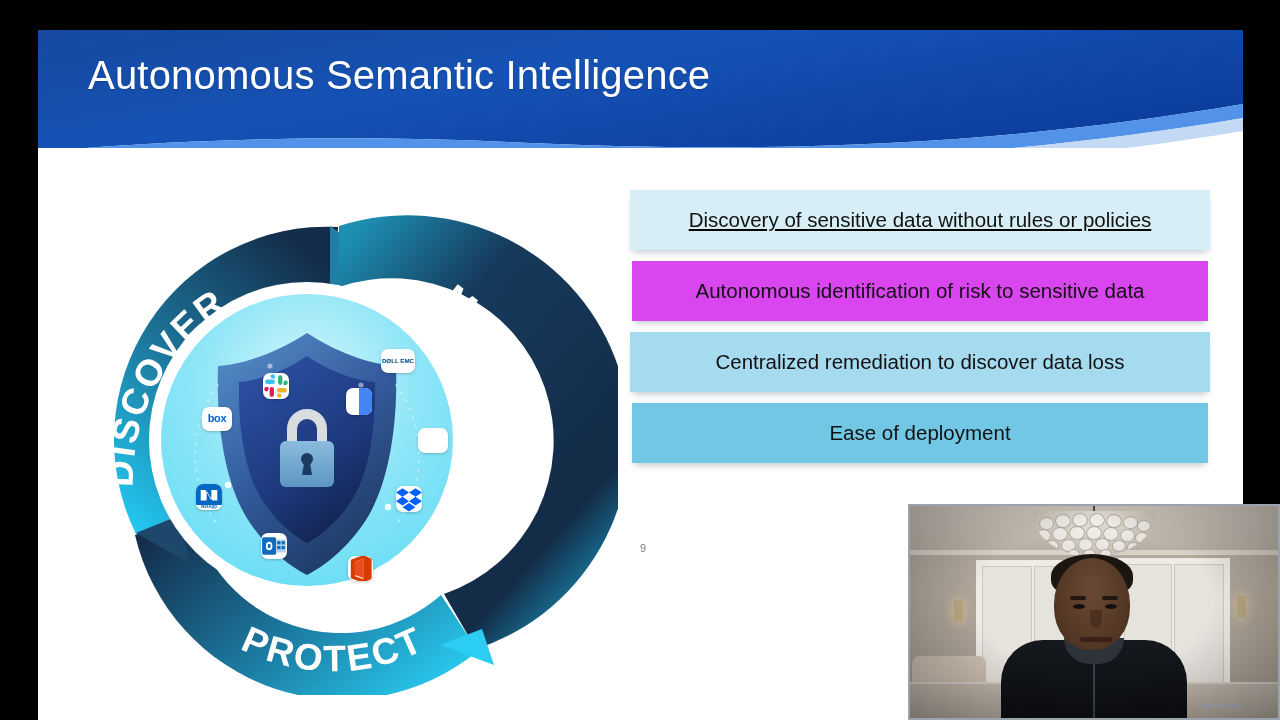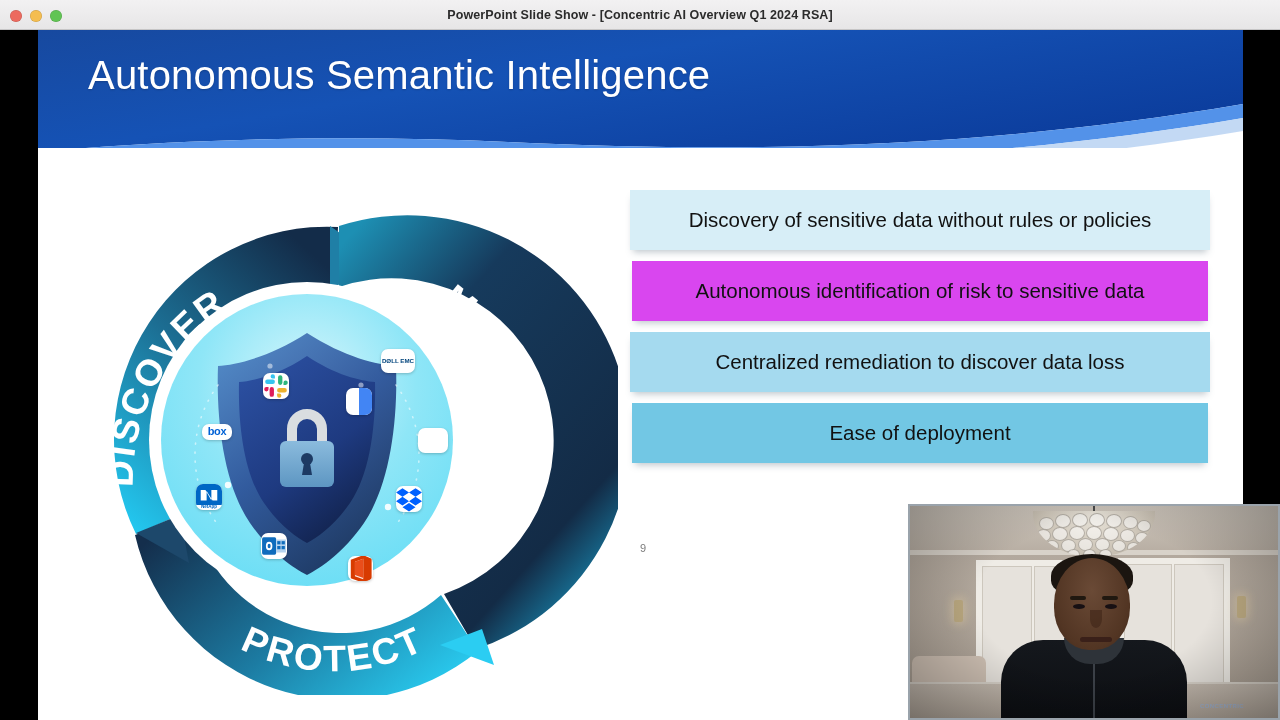--- a/index.html
+++ b/index.html
@@ -70,21 +70,21 @@
     position: relative; height: 60px; margin-bottom: 11px;
     display: flex; align-items: center; justify-content: center;
     box-shadow: 0 5px 7px -3px rgba(90,110,125,.40);
   }
   .bullet-text {
     font-size: 20.5px; color: #111111; text-align: center;
     font-family: "Liberation Sans", sans-serif; white-space: nowrap;
   }
   
   .b0 { width: 576px; margin-left: 2px; }
-  .b1 { width: 580px; margin-left: 0px; }
+  .b1 { width: 580px; margin-left: 0px; text-decoration: underline; }
   .b2 { width: 576px; margin-left: 2px; }
   .b3 { width: 580px; margin-left: 0px; }
   .b4 { width: 576px; margin-left: 2px; }
 
   #page-number {
     position: absolute; left: 602px; top: 512px;
     font-size: 11px; color: #7c7c7c; font-family: "Liberation Sans", sans-serif;
   }
 
   
@@ -140,28 +140,20 @@
               font-size: 6px; font-weight: bold; color: #9fb6d8; letter-spacing: .4px;
               font-family: "Liberation Sans", sans-serif; opacity: .9; }
   .cam-vignette { position: absolute; inset: 0;
     background: radial-gradient(ellipse at 50% 45%, rgba(0,0,0,0) 45%, rgba(0,0,0,.34) 100%); }
 </style>
 </head>
 <body>
 
 <div id="root">
 
-  <div id="titlebar">
-    <div id="traffic">
-      <span class="tl red"></span>
-      <span class="tl yellow"></span>
-      <span class="tl green"></span>
-    </div>
-    <div id="window-title">PowerPoint Slide Show - [Concentric AI Overview Q1 2024 RSA]</div>
-  </div>
 
   <div id="stage">
     <div id="slide">
 
       <div id="header-band">
         <svg viewBox="0 0 1205 118" preserveAspectRatio="none">
           <defs>
             <linearGradient id="hdr" x1="0" y1="0" x2="1" y2="0.6">
               <stop offset="0%" stop-color="#17499f"></stop>
               <stop offset="45%" stop-color="#1552b5"></stop>
@@ -269,21 +261,21 @@
 
         <div class="app-tile" style="left:205px; top:188px; width:26px; height:26px;">
           <svg width="17" height="17" viewBox="0 0 24 24">
             <path d="M5.1 15a2 2 0 1 1-2-2h2v2zm1 0a2 2 0 0 1 4 0v5a2 2 0 1 1-4 0v-5z" fill="#e01e5a"></path>
             <path d="M9 5.1a2 2 0 1 1 2-2v2H9zm0 1a2 2 0 1 1 0 4H4a2 2 0 1 1 0-4h5z" fill="#36c5f0"></path>
             <path d="M18.9 9a2 2 0 1 1 2 2h-2V9zm-1 0a2 2 0 1 1-4 0V4a2 2 0 1 1 4 0v5z" fill="#2eb67d"></path>
             <path d="M15 18.9a2 2 0 1 1-2 2v-2h2zm0-1a2 2 0 0 1 0-4h5a2 2 0 1 1 0 4h-5z" fill="#ecb22e"></path>
           </svg>
         </div>
 
-        <div class="app-tile" style="left:144px; top:239px; width:30px; height:16px;">
+        <div class="app-tile" style="left:144px; top:222px; width:30px; height:24px;">
           <span class="tile-txt" style="font-size:11px; color:#0061d5; letter-spacing:-.3px;">box</span>
         </div>
 
         <div class="app-tile" style="left:138px; top:299px; width:26px; height:26px; background:#fff;">
           <div style="width:100%;height:100%;display:flex;flex-direction:column;align-items:center;justify-content:center;">
             <svg width="14" height="11" viewBox="0 0 24 18">
                 <rect x="0" y="0" width="24" height="18" fill="#0067c5"></rect>
                 <path d="M5 14V5h4l5 9V5h5v9h-4L10 6v8H5z" fill="#fff"></path>
               </svg>
             <span class="tile-txt" style="font-size:4.5px; color:#0067c5;">NetApp</span>

